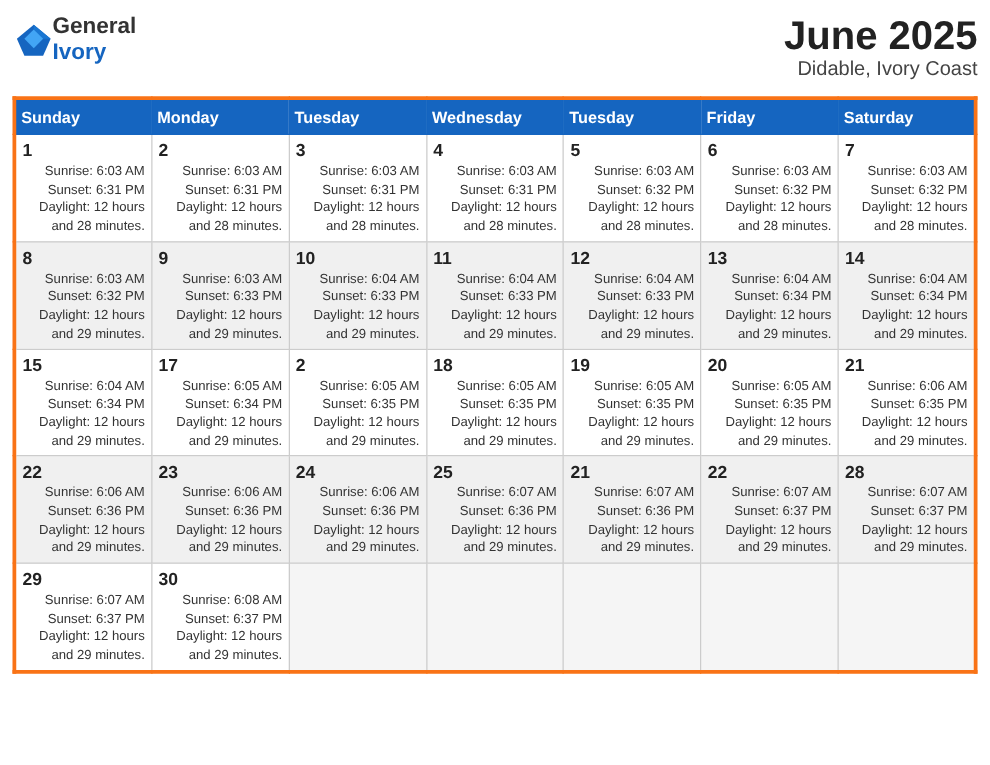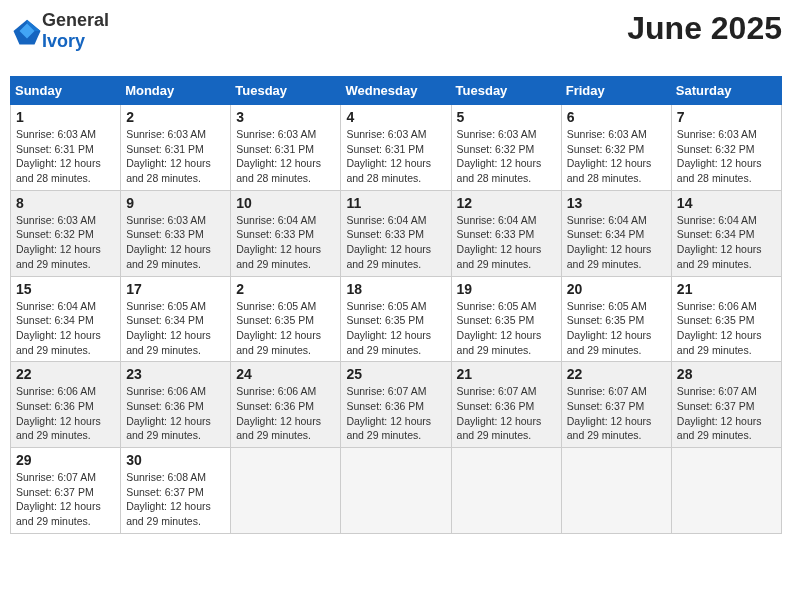--- a/index.html
+++ b/index.html
@@ -11,21 +11,21 @@
       padding: 10px;
     }
     .container {
       width: 772px;
       margin: 0 auto;
     }
     .header {
       display: flex;
       justify-content: space-between;
       align-items: flex-start;
-      margin-bottom: 24px;
+      margin-bottom: 12px;
     }
     .logo {
       display: flex;
       align-items: center;
     }
     .logo-icon {
       width: 30px;
       height: 30px;
       margin-left: 2px;
     }
@@ -38,21 +38,21 @@
       color: #222;
       text-align: center;
     }
     .location-title {
       font-size: 16px;
       color: #444;
     }
     .calendar {
       width: 100%;
       border-collapse: collapse;
-      border: 1px solid #f97316;
+      border: 3px solid #f97316;
     }
     .calendar th {
       background-color: #1565c0;
       color: #fff;
       font-size: 13px;
       font-weight: bold;
       padding: 6px 4px;
       text-align: left;
       border: 1px solid #1565c0;
     }
@@ -73,20 +73,21 @@
       font-size: 14px;
       font-weight: bold;
       color: #222;
       display: block;
       margin-bottom: 2px;
     }
     .day-info {
       font-size: 10.5px;
       color: #333;
       line-height: 1.4;
+      text-align: right;
     }
     .row-shaded td {
       background: #f0f0f0;
     }
   </style>
 </head>
 <body>
 
 <div class="container">
   <div class="header">
@@ -96,20 +97,21 @@
         <polygon points="20,5 38,20 30,20 20,10" fill="#1976d2"></polygon>
         <polygon points="20,10 30,20 20,30 10,20" fill="#42a5f5"></polygon>
       </svg>
       <div>
         <span style="font-size:18px;font-weight:bold;color:#333;">General</span><br>
         <span style="font-size:18px;font-weight:bold;color:#1565c0;">Ivory</span>
       </div>
     </div>
     <div class="title-block">
       <div class="month-title">June 2025</div>
+      <div class="location-title">Didable, Ivory Coast</div>
     </div>
   </div>
 
   <table class="calendar">
     <thead>
       <tr>
       <th>Sunday</th>
           <th>Monday</th>
           <th>Tuesday</th>
           <th>Wednesday</th>

